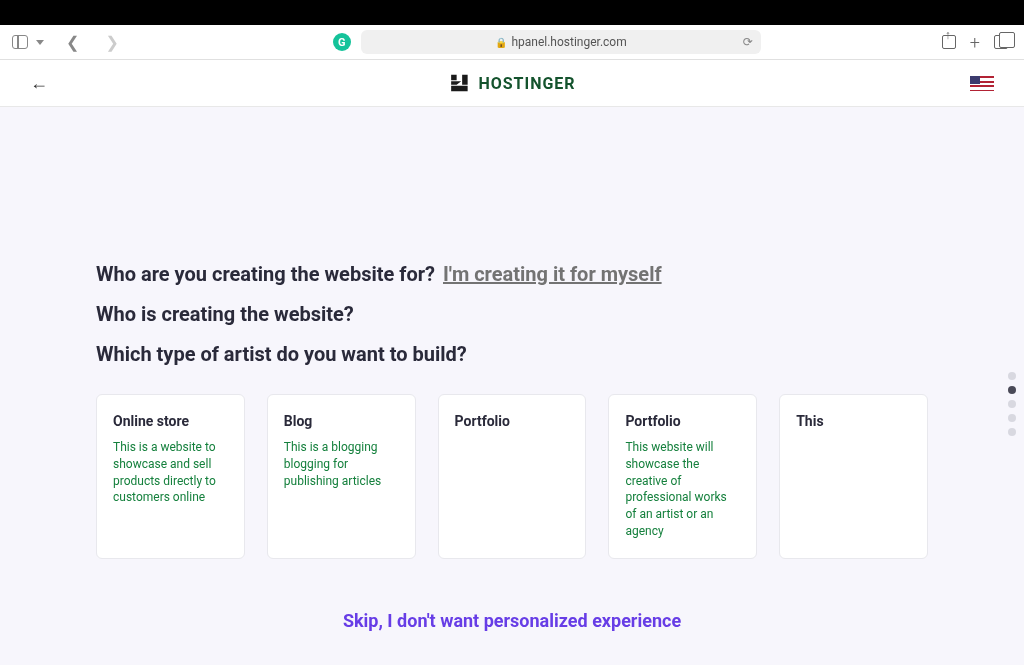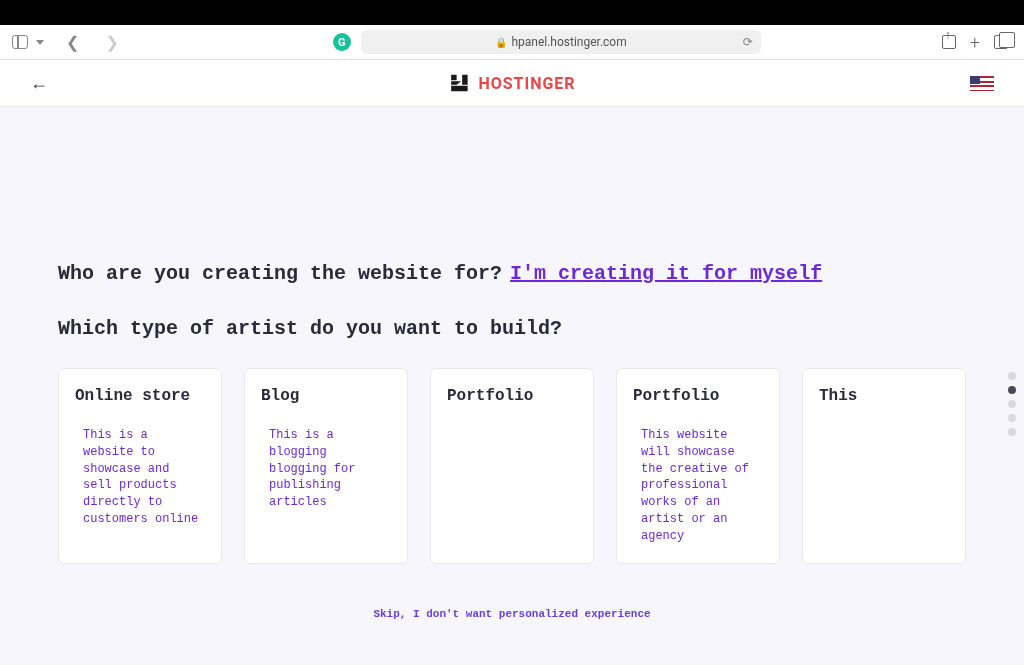--- a/index.html
+++ b/index.html
@@ -167,96 +167,94 @@
       left: 50%;
       transform: translateX(-50%);
       display: flex;
       align-items: center;
       gap: 8px;
     }
     .logo-text {
       font-size: 16px;
       font-weight: 700;
       letter-spacing: 1px;
-      color: #ef4444;
+      color: #14532d;
     }
     .flag {
       margin-left: auto;
       width: 24px;
       height: 15px;
       background: linear-gradient(to bottom, #b22234 0%, #b22234 15%, #fff 15%, #fff 30%, #b22234 30%, #b22234 45%, #fff 45%, #fff 60%, #b22234 60%, #b22234 75%, #fff 75%, #fff 90%, #b22234 90%);
       position: relative;
       cursor: pointer;
     }
     .flag::before {
       content: "";
       position: absolute;
       top: 0;
       left: 0;
       width: 10px;
       height: 8px;
       background: #3c3b6e;
     }
     .main-content {
-      padding: 155px 58px 0;
+      padding: 155px 96px 0;
       background: #f7f6fc;
       height: 558px;
       position: relative;
-      font-family: Liberation Mono, monospace;
     }
     .question-row {
       display: flex;
       align-items: baseline;
       gap: 8px;
       margin-bottom: 16px;
     }
     .question-text {
       font-size: 20px;
       font-weight: 700;
       color: #2a2a3a;
     }
     .answer-link {
       font-size: 20px;
       font-weight: 700;
-      color: #6d28d9;
+      color: #737373;
       text-decoration: underline;
       cursor: pointer;
     }
     .cards-container {
       display: flex;
       gap: 22px;
       margin-top: 28px;
     }
     .card {
       flex: 1;
       background: #fff;
       border: 1px solid #e8e8ed;
       border-radius: 6px;
       padding: 18px 16px;
       cursor: pointer;
       min-height: 110px;
     }
     .card-title {
-      font-size: 16px;
+      font-size: 14px;
       font-weight: 700;
       color: #2a2a3a;
-      margin-bottom: 22px;
+      margin-bottom: 10px;
     }
     .card-desc {
       font-size: 12px;
-      color: #6d28d9;
+      color: #15803d;
       line-height: 1.4;
-      margin-left: 8px;
     }
     .skip-link {
       position: absolute;
-      bottom: 45px;
+      bottom: 34px;
       left: 50%;
       transform: translateX(-50%);
-      font-size: 11px;
+      font-size: 18px;
       font-weight: 700;
       color: #673de6;
       cursor: pointer;
     }
     .progress-dots {
       position: absolute;
       right: 8px;
       top: 372px;
       display: flex;
       flex-direction: column;
@@ -311,20 +309,21 @@
   </div>
   <div class="flag"></div>
 </div>
 
 <div class="main-content">
   <div class="question-row">
     <span class="question-text">Who are you creating the website for?</span>
     <span class="answer-link">I'm creating it for myself</span>
   </div>
   <div class="question-row">
+    <span class="question-text">Who is creating the website?</span>
   </div>
   <div class="question-row">
     <span class="question-text">Which type of artist do you want to build?</span>
   </div>
 
   <div class="cards-container">
     <div class="card">
       <div class="card-title">Online store</div>
       <div class="card-desc">This is a website to showcase and sell products directly to customers online</div>
     </div>

